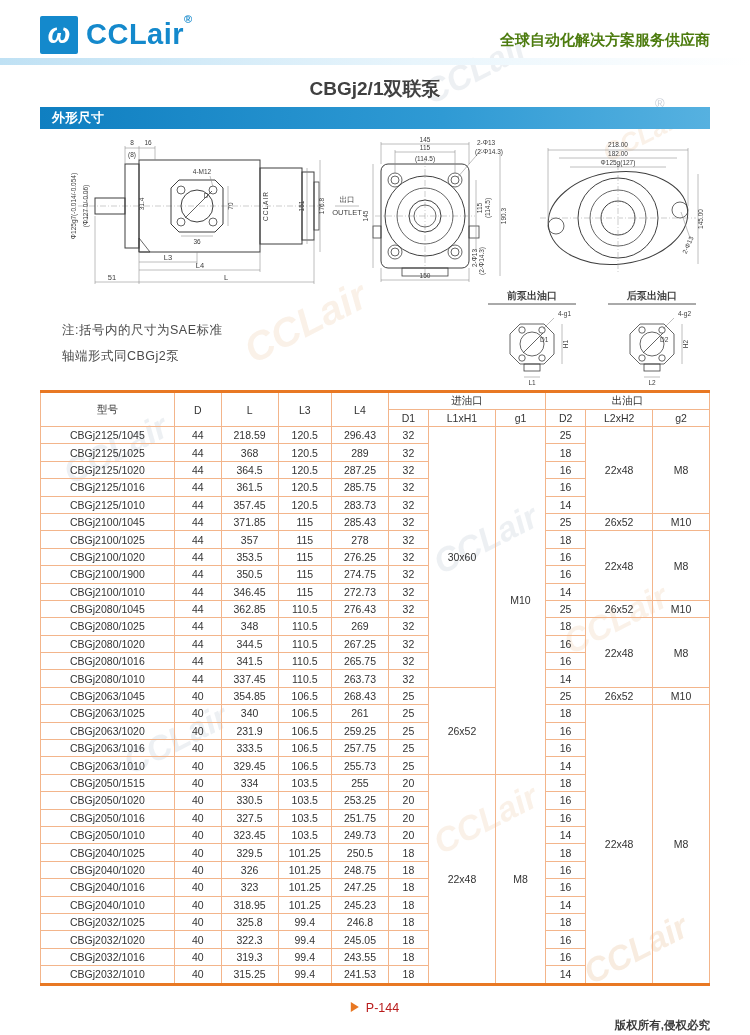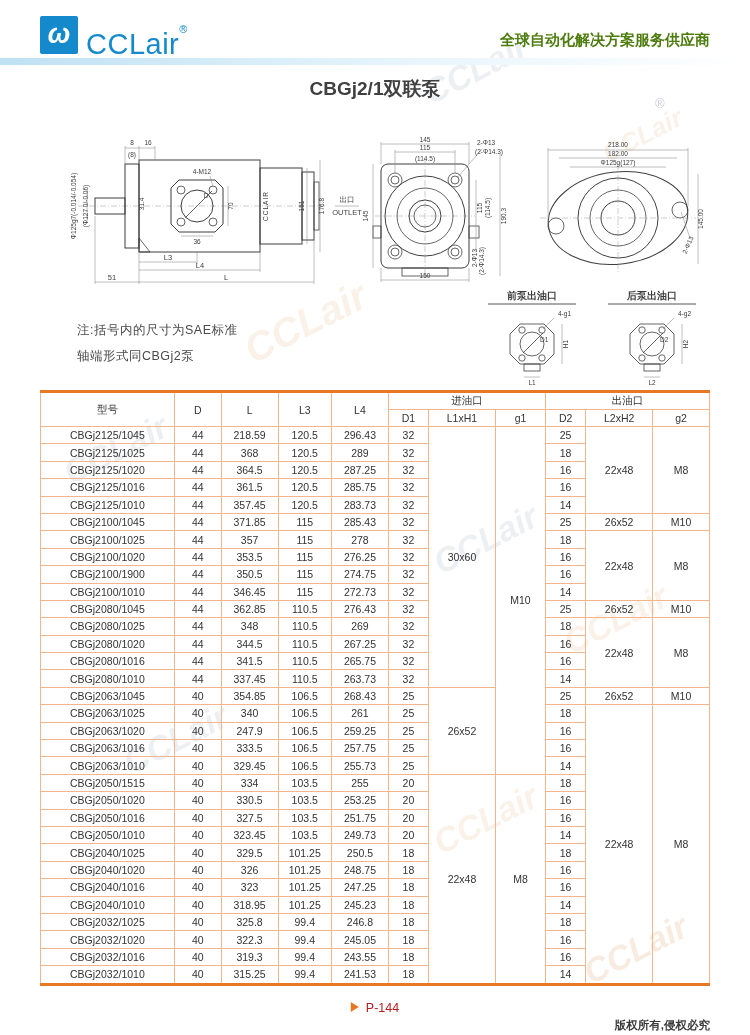--- a/index.html
+++ b/index.html
@@ -1,40 +1,40 @@
 <!DOCTYPE html>
 <html><head>
 <meta charset="utf-8">
 <style>
   html,body{margin:0;padding:0;background:#e9e9e9;}
   #page{position:relative;width:750px;height:1035px;background:#fff;overflow:hidden;
         font-family:"Liberation Sans","DejaVu Sans",sans-serif;color:#333;}
   
   #logo-tile{position:absolute;left:40px;top:16px;width:38px;height:38px;background:#1489cc;border-radius:2px;
              color:#fff;font-style:italic;font-weight:bold;font-size:27px;text-align:center;line-height:36px;}
-  #logo-text{position:absolute;left:86px;top:28px;font-size:29px;font-weight:normal;color:#1489cc;letter-spacing:.5px;}
+  #logo-text{position:absolute;left:86px;top:18px;font-size:29px;font-weight:bold;color:#1489cc;letter-spacing:.5px;}
   #logo-text sup{font-size:11px;position:relative;top:-10px;color:#1489cc;}
   #slogan{position:absolute;right:40px;top:31px;font-size:15px;font-weight:bold;color:#4d7c0f;}
   #divider{position:absolute;left:0;top:58px;width:750px;height:7px;
            background:linear-gradient(90deg,#bfe1f4,#e8f5fc 55%,#ffffff);}
   #page-title{position:absolute;left:0;top:76px;width:750px;text-align:center;font-size:19px;font-weight:bold;color:#404040;}
   #section-bar{position:absolute;left:40px;top:107px;width:670px;height:22px;
                background:linear-gradient(90deg,#0f7fc1,#2f9ad4 60%,#56b1e0);
                color:#fff;font-size:13px;font-weight:bold;line-height:22px;padding-left:12px;box-sizing:border-box;}
   
   svg{position:absolute;}
   svg text{fill:#3c3c3c;font-family:"Liberation Sans","DejaVu Sans",sans-serif;}
   .ol{stroke:#3f3f3f;stroke-width:1;fill:none;}
   .ol2{stroke:#3f3f3f;stroke-width:.8;fill:none;}
   .dl{stroke:#8a8a8a;stroke-width:.55;fill:none;}
   .cl{stroke:#9a9a9a;stroke-width:.5;stroke-dasharray:6 2 1 2;fill:none;}
   .dt{font-size:6.5px;}
   .dt7{font-size:7.5px;}
   
-  .note-line{position:absolute;left:77px;font-size:12.5px;color:#4a4a4a;letter-spacing:.5px;}
+  .note-line{position:absolute;left:62px;font-size:12.5px;color:#4a4a4a;letter-spacing:.5px;}
   
   #dim-table{position:absolute;left:40px;top:390px;width:670px;border-collapse:collapse;
              border-top:3px solid #e87823;border-bottom:3px solid #e87823;table-layout:fixed;}
   #dim-table td,#dim-table th{border:1px solid #f3b58b;font-size:10.5px;font-weight:normal;
              text-align:center;padding:0;height:16.4px;color:#333;white-space:nowrap;overflow:hidden;}
   #dim-table th{height:16px;}
   
   #page-num{position:absolute;left:50%;transform:translateX(-50%);top:1001px;font-size:12.5px;color:#b91c1c;}
   #page-num .tri{display:inline-block;width:0;height:0;border-left:8px solid #e87722;
                  border-top:5px solid transparent;border-bottom:5px solid transparent;margin-right:7px;}
@@ -60,20 +60,21 @@
   <span class="wm tan" style="left:430px;top:800px;">CCLair</span>
   <span class="wm" style="left:580px;top:930px;color:rgba(220,160,100,.2);">CCLair</span>
   <span class="wm-reg" style="left:655px;top:96px;">®</span>
 
   <div id="logo-tile">ω</div>
   <div id="logo-text"><span>CCLair</span><sup>®</sup></div>
   <div id="slogan">全球自动化解决方案服务供应商</div>
   <div id="divider"></div>
 
   <div id="page-title">CBGj2/1双联泵</div>
+  <div id="section-bar">外形尺寸</div>
 
   <svg style="left:40px;top:134px;" width="680" height="158" viewBox="0 0 680 158">
 
     <g>
       <line class="cl" x1="38" y1="72" x2="285" y2="72"></line>
       <rect class="ol" x="55" y="64" width="30" height="16"></rect>
       <rect class="ol" x="85" y="30" width="14" height="84"></rect>
       <rect class="ol" x="99" y="26" width="121" height="92"></rect>
       <rect class="ol" x="220" y="34" width="42" height="76"></rect>
       <rect class="ol" x="262" y="38" width="12" height="68"></rect>
@@ -455,21 +456,21 @@
           <td>106.5</td>
           <td>261</td>
           <td>25</td>
           <td>18</td>
           <td rowspan="16">22x48</td>
           <td rowspan="16">M8</td>
         </tr>
         <tr>
           <td>CBGj2063/1020</td>
           <td>40</td>
-          <td>247.9</td>
+          <td>231.9</td>
           <td>106.5</td>
           <td>259.25</td>
           <td>25</td>
           <td>16</td>
         </tr>
         <tr>
           <td>CBGj2063/1016</td>
           <td>40</td>
           <td>333.5</td>
           <td>106.5</td>

